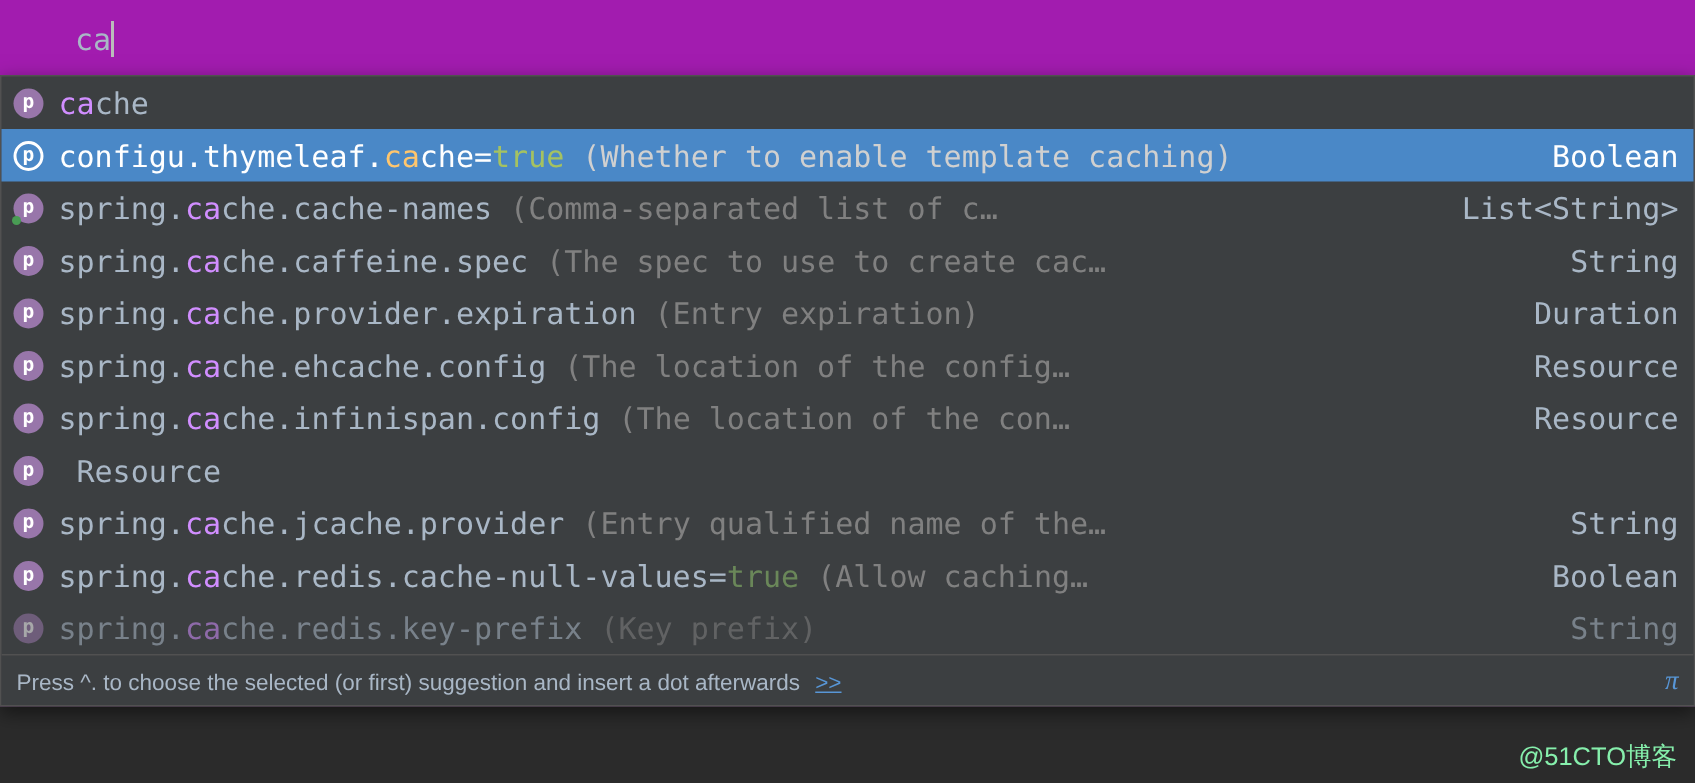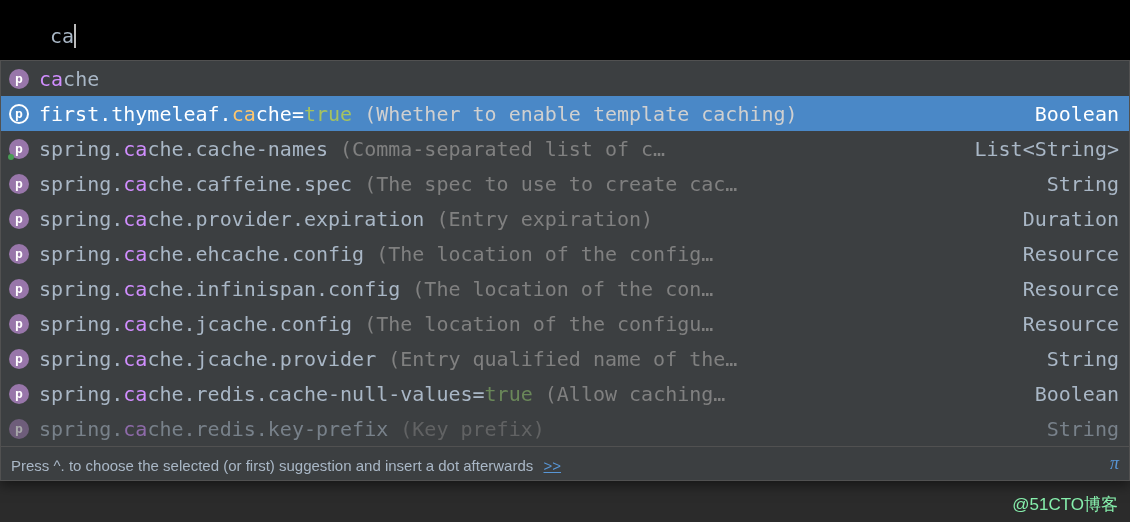--- a/index.html
+++ b/index.html
@@ -6,22 +6,22 @@
     body {
       background: #2b2b2b;
       font-family: 'Menlo', 'Consolas', monospace;
       font-size: 18px;
       overflow: hidden;
       width: 1130px;
       height: 522px;
       position: relative;
     }
     .editor-area {
-      background: #000000;
-      padding: 16px 0 0 0;
+      background: #a21caf;
+      padding: 6px 0 0 0;
     }
     .input-line {
       padding: 8px 50px;
       color: #a9b7c6;
       font-size: 20px;
       position: relative;
     }
     .input-text { color: #a9b7c6; }
     .cursor {
       position: absolute;
@@ -129,21 +129,21 @@
   </div>
 
   <div class="completion-popup">
     <div id="completion-list">
         <div class="completion-item">
           <span class="icon-badge icon-p">p</span>
           <span class="item-text"><span class="match">ca</span><span class="rest">che</span></span>
         </div>
         <div class="completion-item selected">
           <span class="icon-badge icon-p selected-icon">p</span>
-          <span class="item-text"><span class="rest">first.thymeleaf.</span><span class="match">ca</span><span class="rest">che</span><span class="rest">=</span><span class="value-true">true</span><span class="desc"> (Whether to enable template caching)</span></span>
+          <span class="item-text"><span class="rest">configu.thymeleaf.</span><span class="match">ca</span><span class="rest">che</span><span class="rest">=</span><span class="value-true">true</span><span class="desc"> (Whether to enable template caching)</span></span>
           <span class="item-type">Boolean</span>
         </div>
         <div class="completion-item">
           <span class="icon-badge icon-p">p<span class="icon-dot"></span></span>
           <span class="item-text"><span class="rest">spring.</span><span class="match">ca</span><span class="rest">che.cache-names </span><span class="desc">(Comma-separated list of c…</span></span>
           <span class="item-type">List&lt;String&gt;</span>
         </div>
         <div class="completion-item">
           <span class="icon-badge icon-p">p</span>
           <span class="item-text"><span class="rest">spring.</span><span class="match">ca</span><span class="rest">che.caffeine.spec </span><span class="desc">(The spec to use to create cac…</span></span>
@@ -159,21 +159,20 @@
           <span class="item-text"><span class="rest">spring.</span><span class="match">ca</span><span class="rest">che.ehcache.config </span><span class="desc">(The location of the config…</span></span>
           <span class="item-type">Resource</span>
         </div>
         <div class="completion-item">
           <span class="icon-badge icon-p">p</span>
           <span class="item-text"><span class="rest">spring.</span><span class="match">ca</span><span class="rest">che.infinispan.config </span><span class="desc">(The location of the con…</span></span>
           <span class="item-type">Resource</span>
         </div>
         <div class="completion-item">
           <span class="icon-badge icon-p">p</span>
-          <span class="item-text"><span class="rest">spring.</span><span class="match">ca</span><span class="rest">che.jcache.config </span><span class="desc">(The location of the configu…</span></span>
           <span class="item-type">Resource</span>
         </div>
         <div class="completion-item">
           <span class="icon-badge icon-p">p</span>
           <span class="item-text"><span class="rest">spring.</span><span class="match">ca</span><span class="rest">che.jcache.provider </span><span class="desc">(Entry qualified name of the…</span></span>
           <span class="item-type">String</span>
         </div>
         <div class="completion-item">
           <span class="icon-badge icon-p">p</span>
           <span class="item-text"><span class="rest">spring.</span><span class="match">ca</span><span class="rest">che.redis.cache-null-values</span><span class="rest">=</span><span class="value-true">true</span><span class="desc"> (Allow caching…</span></span>

